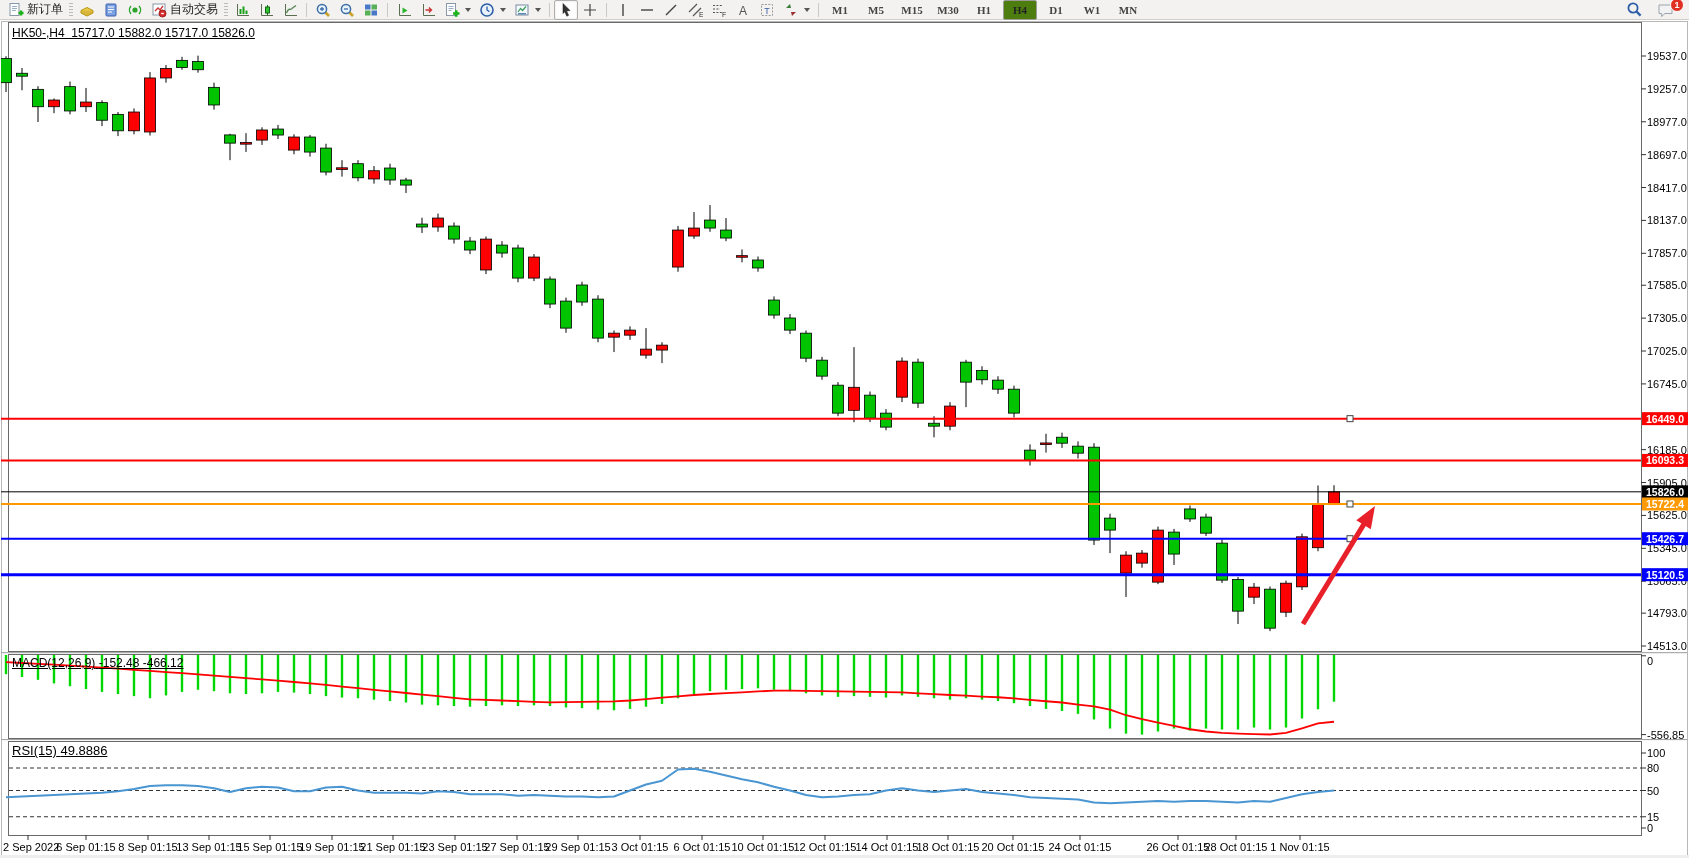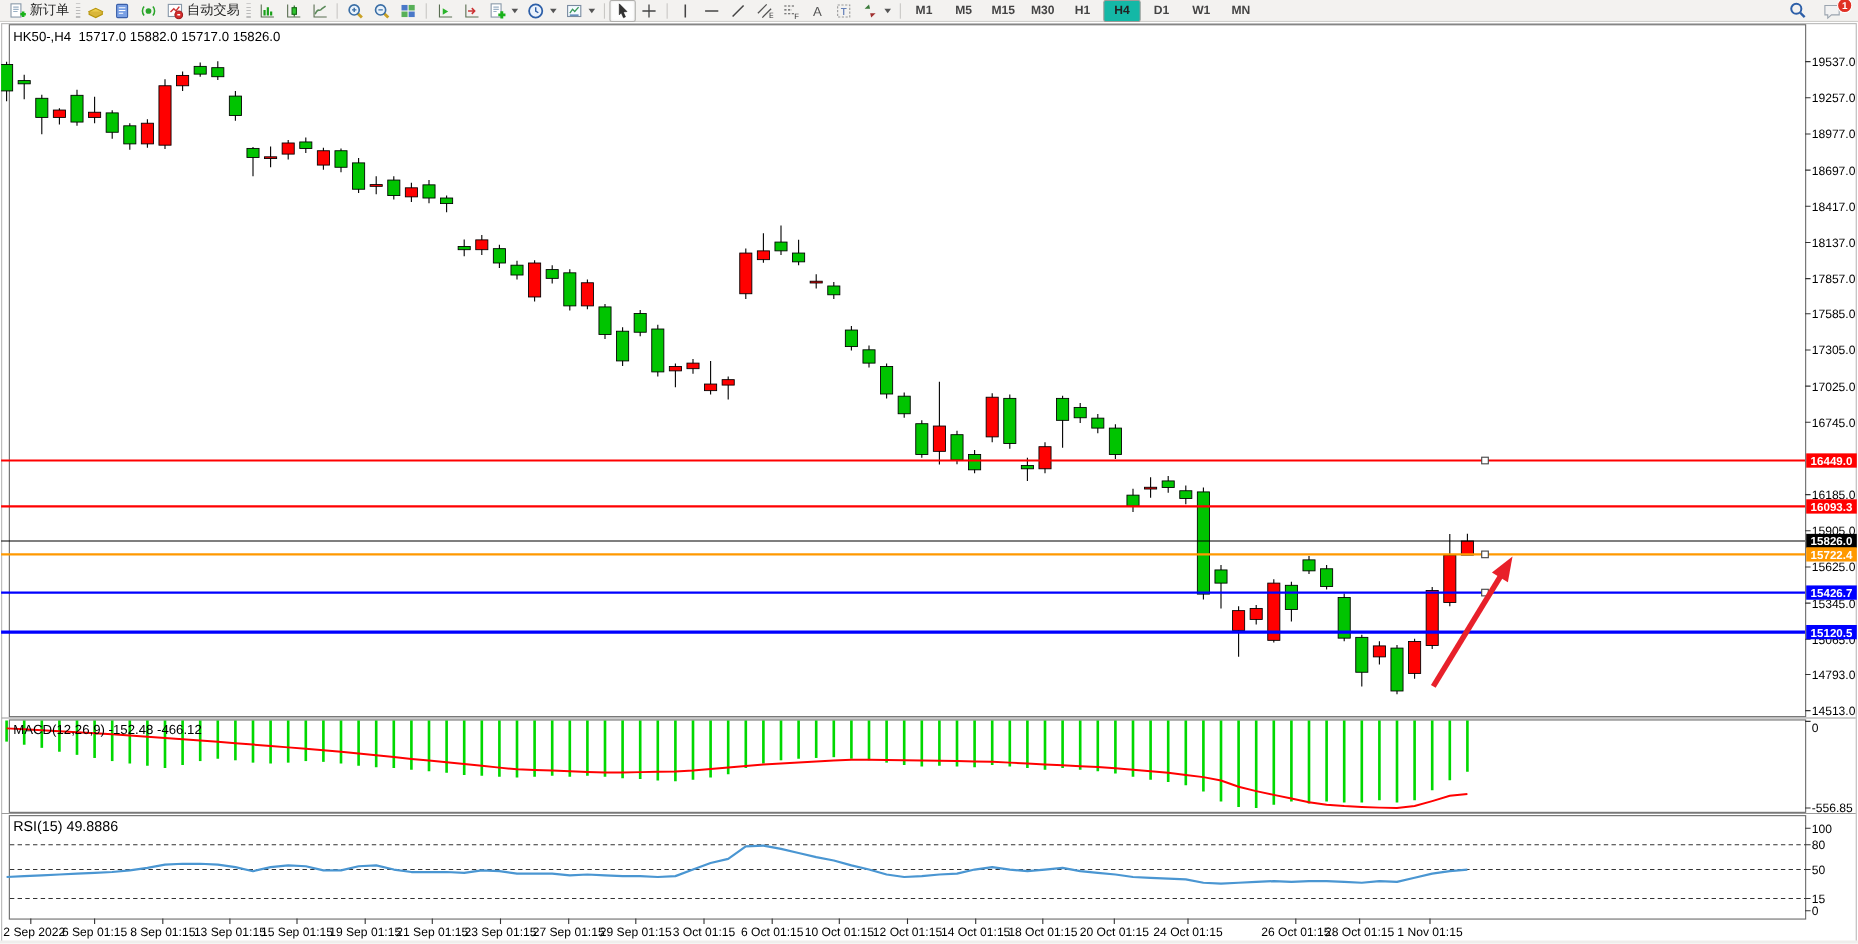--- a/index.html
+++ b/index.html
@@ -12,30 +12,30 @@
   .tb{height:18px;display:inline-flex;align-items:center;gap:3px;padding:0 3px;border:1px solid transparent;
       background:transparent;border-radius:2px;cursor:default;font-family:"Liberation Sans",sans-serif;font-size:12px;}
   .tb.pressed{background:#fdfdfd;border-color:#b0afac;box-shadow:inset 0 0 2px #ddd;}
   .tb svg{display:block;}
   .sep{width:1px;height:14px;background:#c9c8c5;margin:0 4px;}
   .grip{width:4px;height:14px;margin:0 2px;background:repeating-linear-gradient(to bottom,#bbb 0 1px,transparent 1px 3px);}
   .caret{width:0;height:0;border-left:3px solid transparent;border-right:3px solid transparent;
          border-top:4px solid #555;margin-left:2px;}
   .tf{height:18px;min-width:24px;display:inline-flex;align-items:center;justify-content:center;
       padding:0 4px;font-size:11px;font-weight:bold;color:#444;border:1px solid transparent;border-radius:2px;}
-  .tf.active{background:#14b8a6;border-color:#9b9a97;color:#222;}
+  .tf.active{background:#4d7c0f;border-color:#9b9a97;color:#222;}
   .tb-right{margin-left:auto;display:flex;align-items:center;gap:6px;padding-right:6px;}
   .chat-wrap{position:relative;}
   .badge{position:absolute;top:-3px;right:-6px;background:#e03024;color:#fff;font-size:9px;font-weight:bold;
          border-radius:7px;min-width:12px;height:12px;display:flex;align-items:center;justify-content:center;
          border:1px solid #fff;}
   .tlabel{white-space:nowrap;}
   
   #chartsvg{position:absolute;left:0;top:0;z-index:5;}
-  .ovl{position:absolute;z-index:10;color:#000;white-space:pre;}
+  .ovl{position:absolute;z-index:10;color:#000;white-space:pre;text-decoration:underline;}
   .info-line{left:12px;top:26px;font-size:12px;}
   .macd-label{left:12px;top:656px;font-size:12px;}
   .rsi-label{left:12px;top:743px;font-size:13px;}
 </style>
 </head>
 <body>
 
 <div class="toolbar">
   <div class="tb">
     <span>
@@ -255,21 +255,21 @@
   <div class="tb">
       <span>
     <svg width="16" height="16">
           <path d="M3 6l4-4 1 4z" fill="#3a7a3a"></path>
           <path d="M13 10l-4 4-1-4z" fill="#a03030"></path>
         </svg>
       </span>
     <span class="caret"></span>
     </div>
   <span class="sep"></span>
-  <div id="tfGroup" style="display:flex;gap:2px;">
+  <div id="tfGroup" style="display:flex;gap:2px;font-family:Liberation Serif, serif;">
       <div class="tf">M1</div>
       <div class="tf">M5</div>
       <div class="tf">M15</div>
       <div class="tf">M30</div>
       <div class="tf">H1</div>
       <div class="tf active">H4</div>
       <div class="tf">D1</div>
       <div class="tf">W1</div>
       <div class="tf">MN</div>
     </div>

